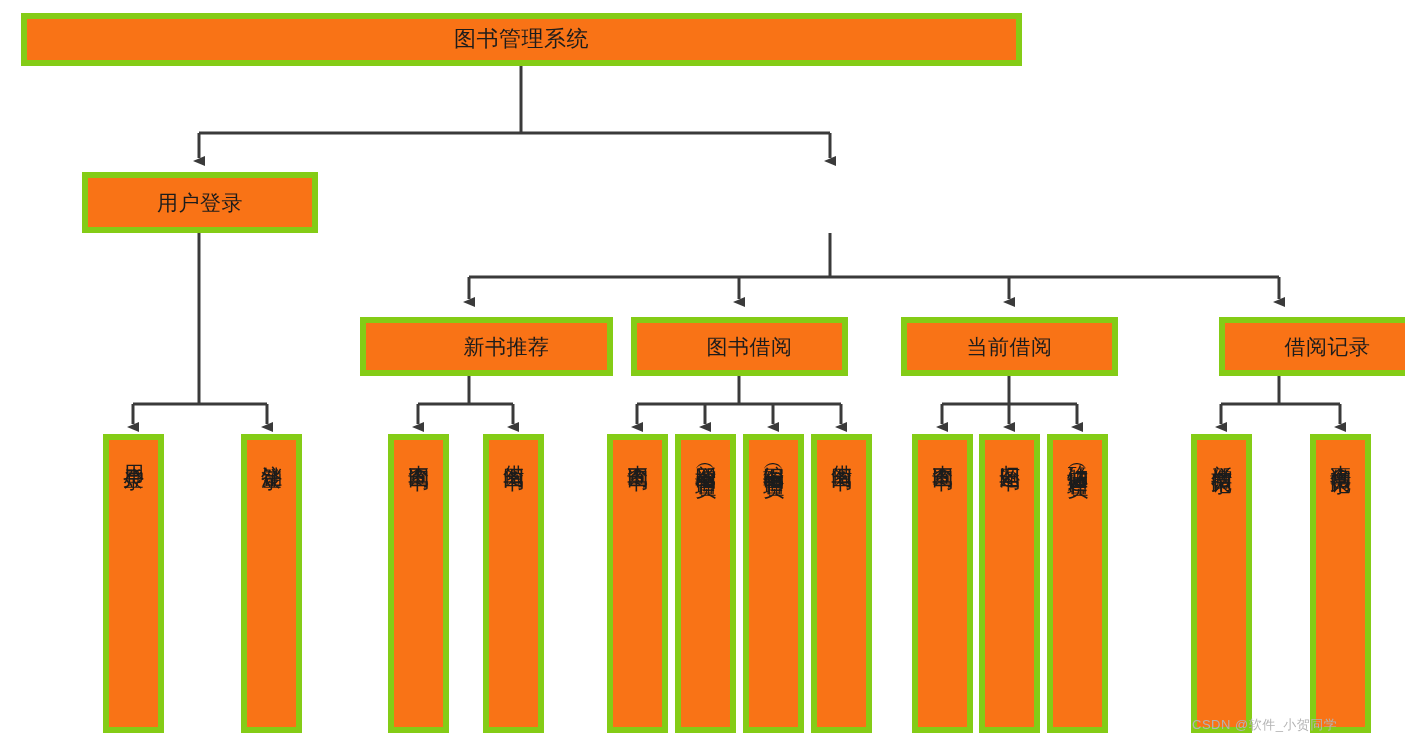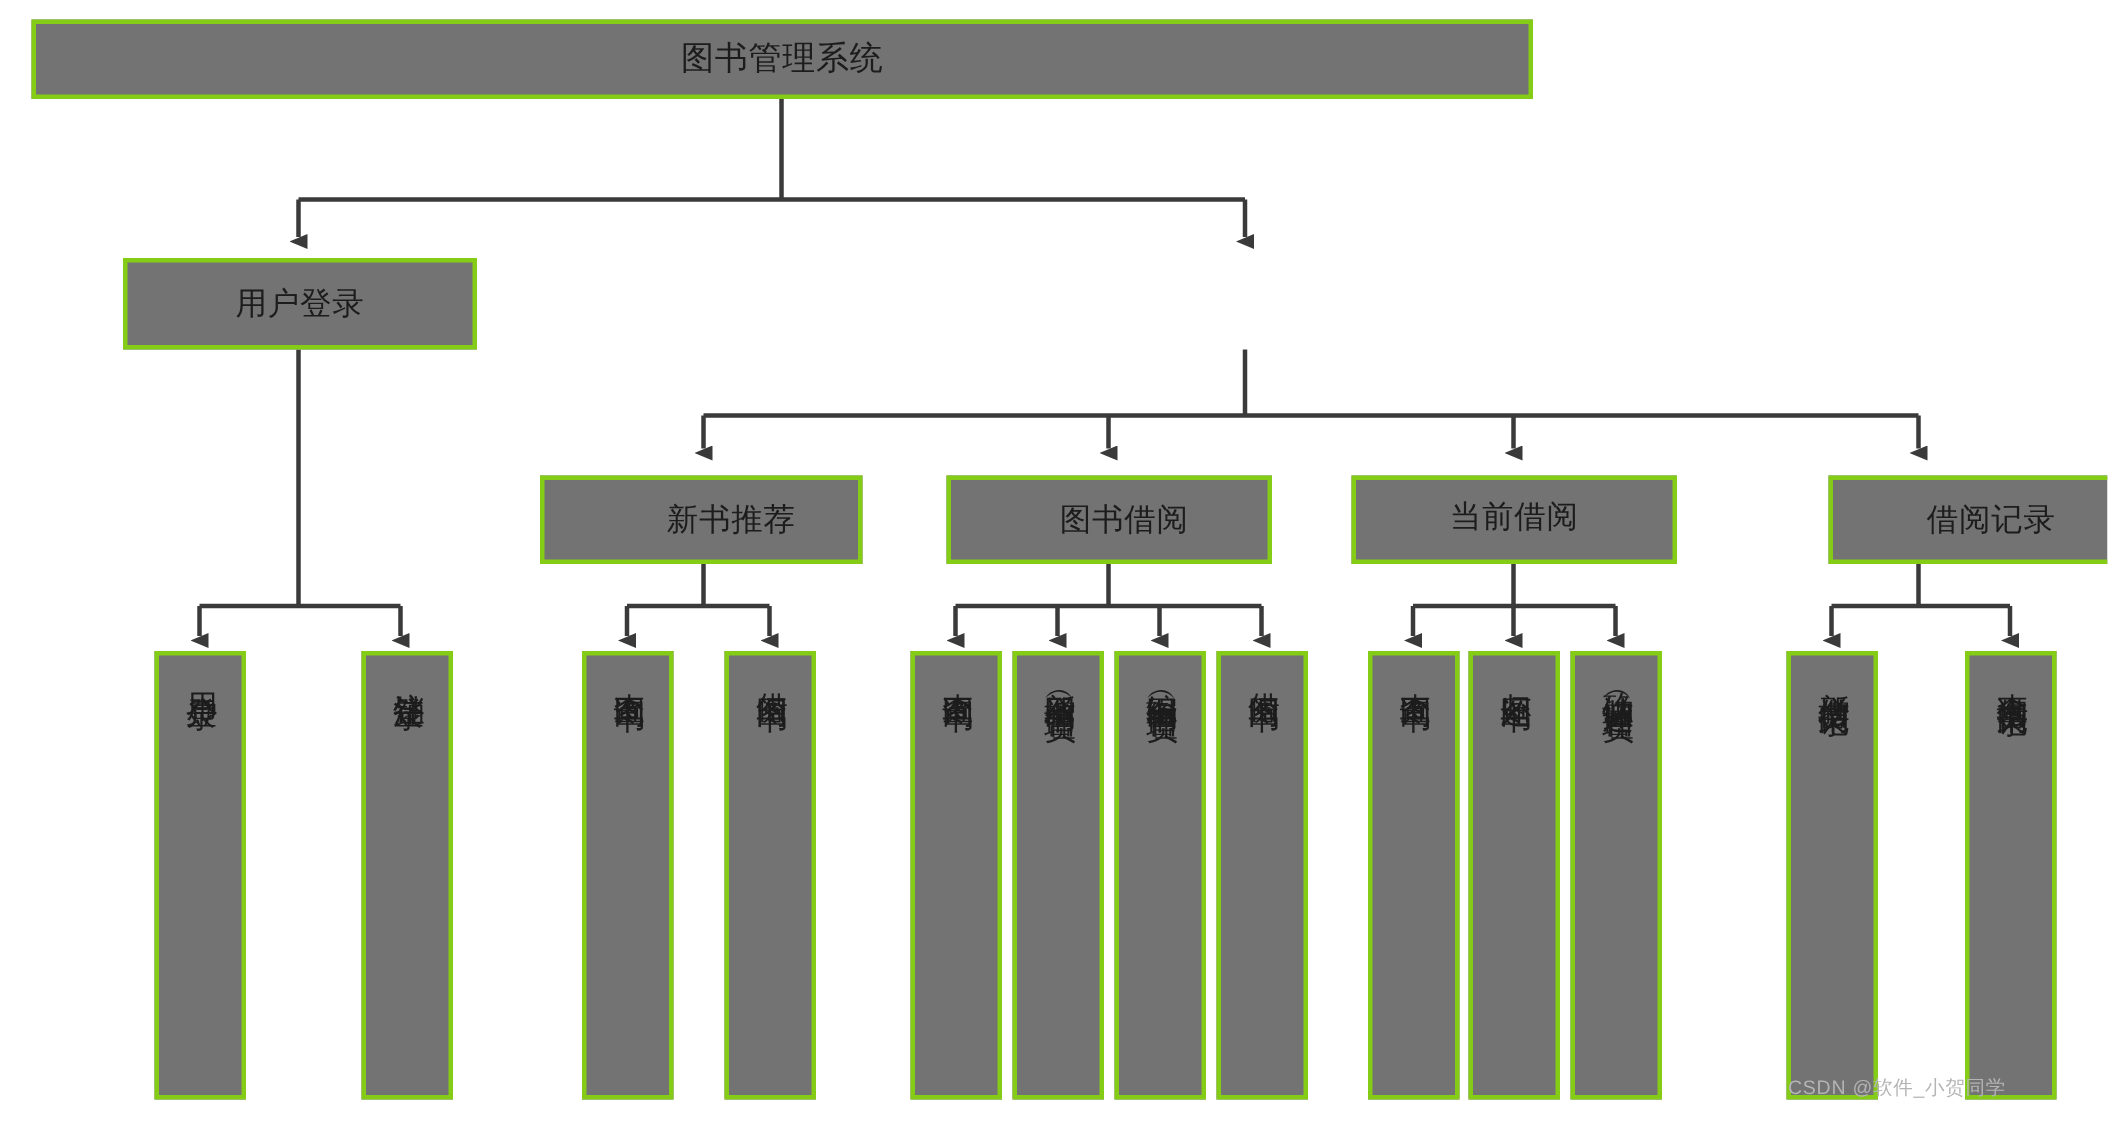--- a/index.html
+++ b/index.html
@@ -21,22 +21,22 @@
     position: absolute;
     left: 0;
     top: 0;
     width: 1405px;
     height: 747px;
     pointer-events: none;
   }
   .node {
     position: absolute;
     box-sizing: border-box;
-    background: #737373;
-    border: 3px solid #84cc16;
+    background: #f97316;
+    border: 6px solid #84cc16;
     display: flex;
     align-items: center;
     justify-content: center;
     color: #1c1c1c;
   }
   .node-label {
     display: block;
     text-align: center;
     line-height: 1.12;
     white-space: nowrap;
@@ -129,29 +129,29 @@
 
   <div class="node horiz title" style="left:21px; top:13px; width:1001px; height:53px;">
     <span class="node-label">图书管理系统</span>
   </div>
 
   <div class="node horiz" style="left:82px; top:172px; width:236px; height:61px;">
     <span class="node-label">用户登录</span>
   </div>
 
 
-  <div class="node horiz" style="left:360px; top:317px; width:215px; height:59px;padding-left:40px;">
+  <div class="node horiz" style="left:360px; top:317px; width:253px; height:59px;padding-left:40px;">
     <span class="node-label">新书推荐</span>
   </div>
 
   <div class="node horiz" style="left:631px; top:317px; width:217px; height:59px;padding-left:20px;">
     <span class="node-label">图书借阅</span>
   </div>
 
-  <div class="node horiz" style="left:901px; top:317px; width:217px; height:59px;font-family:Liberation Mono, monospace;">
+  <div class="node horiz" style="left:901px; top:317px; width:217px; height:59px;">
     <span class="node-label">当前借阅</span>
   </div>
 
   <div class="node horiz" style="left:1171px; top:317px; width:217px; height:59px;margin-left:48px;">
     <span class="node-label">借阅记录</span>
   </div>
 
   <div class="node vert" style="left:103px; top:434px; width:61px; height:299px;">
     <span class="node-label">用户登录</span>
   </div>

